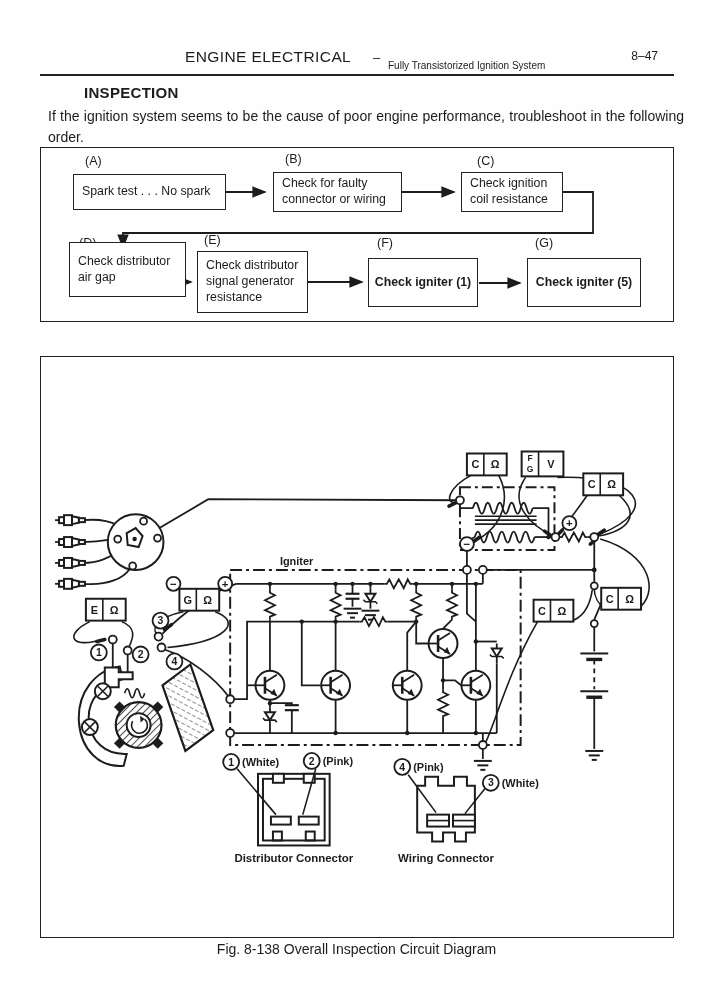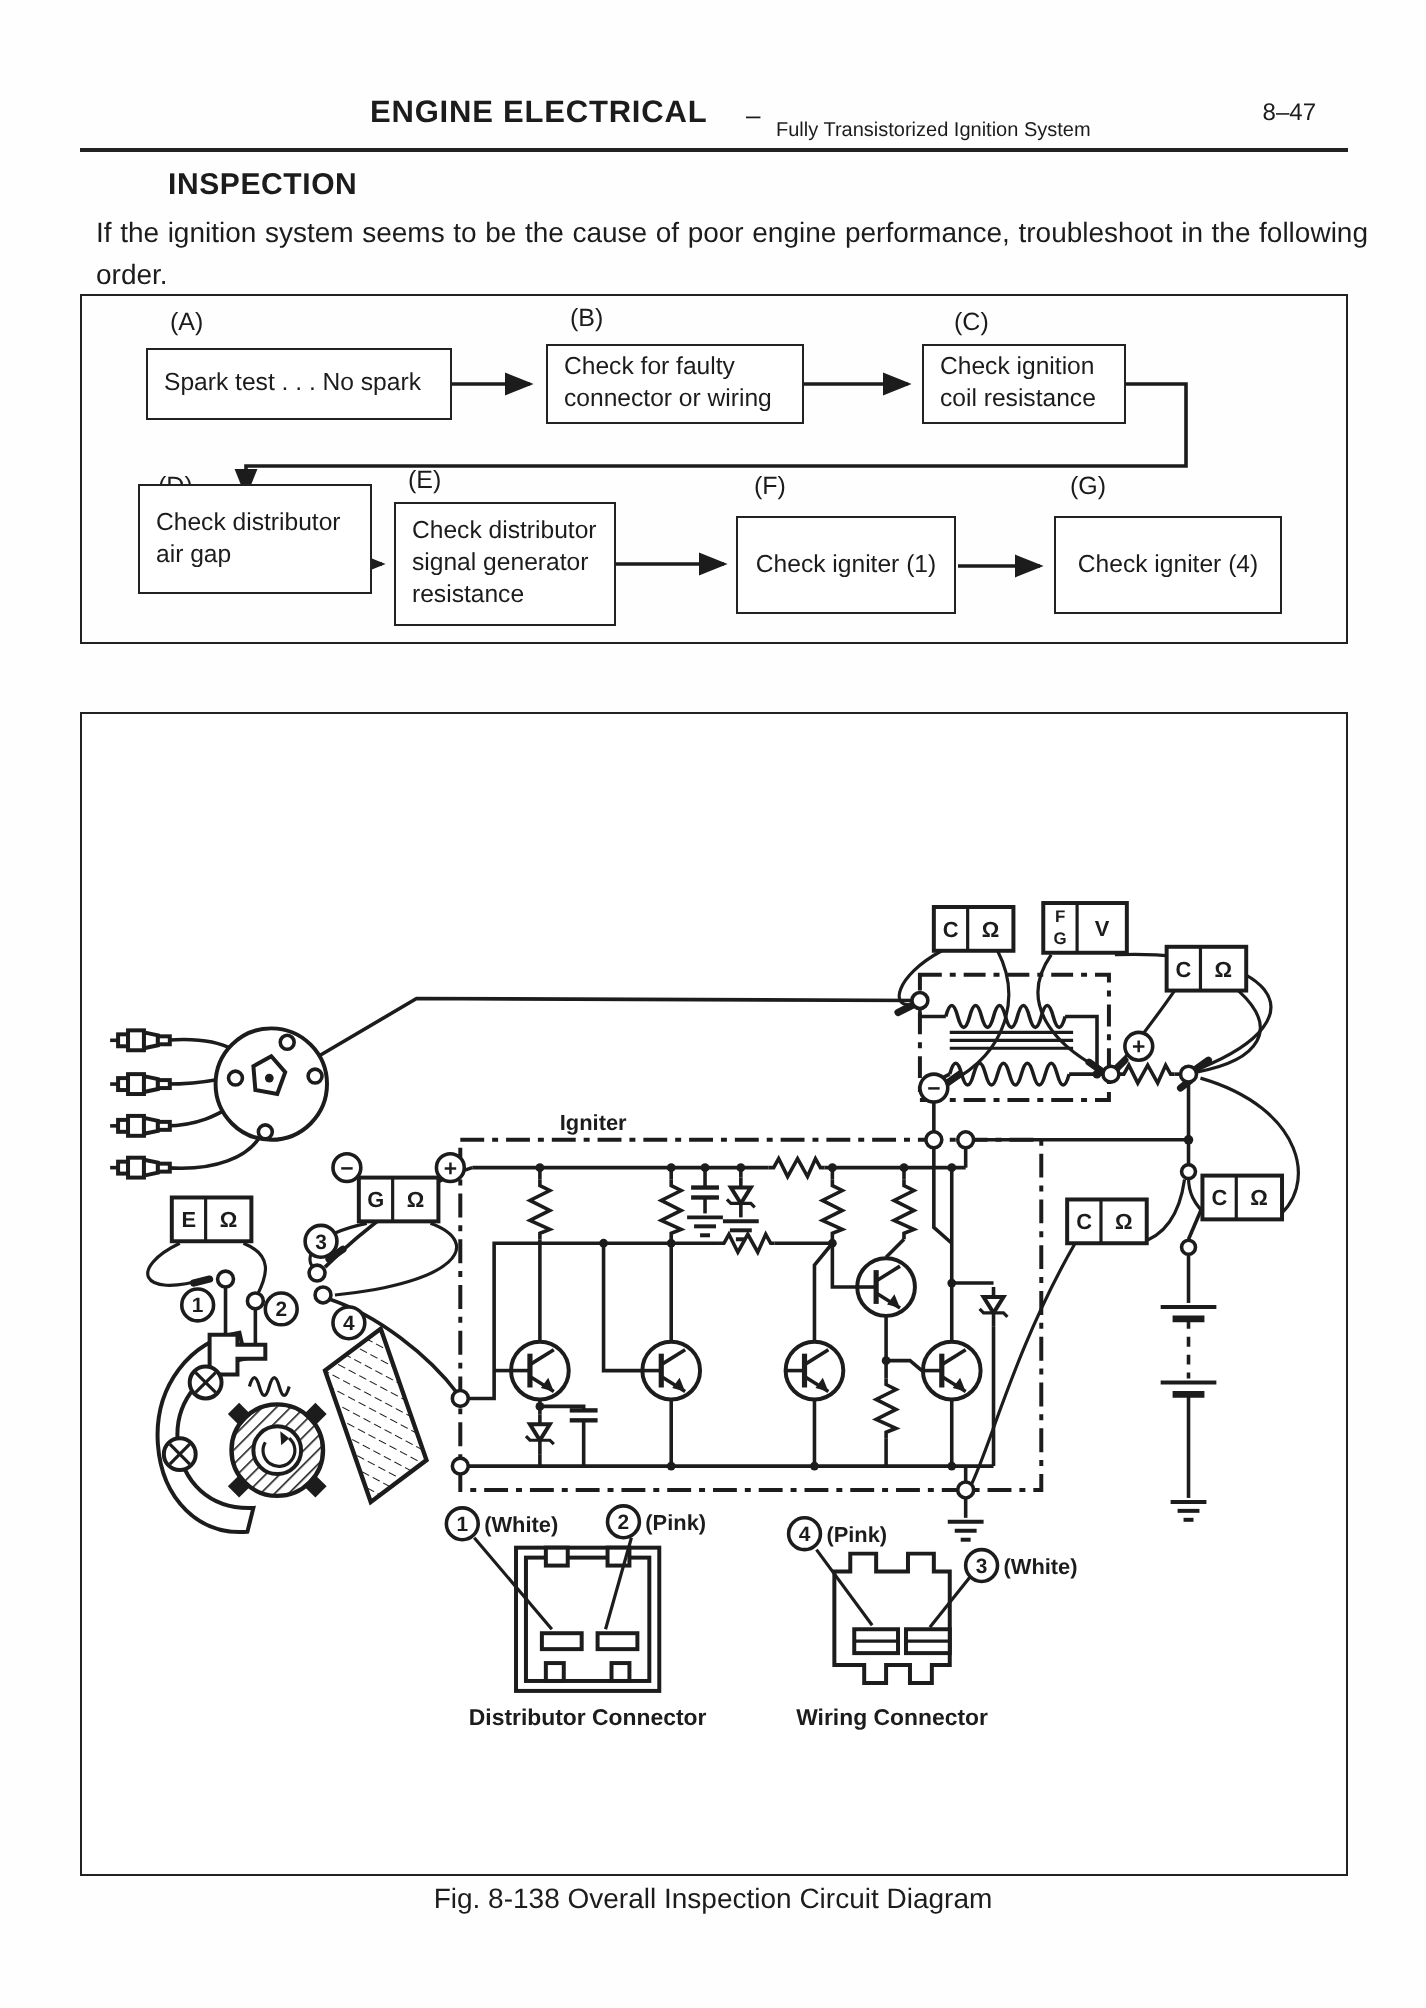--- a/index.html
+++ b/index.html
@@ -1,31 +1,31 @@
 <!DOCTYPE html>
 <html><head>
 <meta charset="utf-8">
 <style>
   html,body{margin:0;padding:0;background:#fff;}
   .page{position:relative;width:713px;height:1004px;background:#fefefe;
         font-family:"Liberation Sans",sans-serif;color:#1c1c1c;overflow:hidden;}
   .hdr{position:absolute;left:40px;top:46px;width:634px;height:24px;}
   .hdr-rule{position:absolute;left:40px;top:74px;width:634px;border-top:2.5px solid #222;}
-  .hdr-title{position:absolute;left:145px;top:2px;font-size:15.5px;font-weight:bold;letter-spacing:.4px;}
+  .hdr-title{position:absolute;left:145px;top:2px;font-size:15.5px;font-weight:normal;letter-spacing:.4px;}
   .hdr-sep{position:absolute;left:333px;top:4px;font-size:13px;}
   .hdr-sub{position:absolute;left:348px;top:14px;font-size:10px;font-weight:normal;}
   .hdr-page{position:absolute;right:16px;top:3px;font-size:12px;}
   .sec-head{position:absolute;left:40px;top:84px;font-size:15px;font-weight:bold;letter-spacing:.3px;margin-left:44px;}
   .intro{position:absolute;left:48px;top:106px;width:636px;font-size:14px;line-height:1.5;text-align:justify;}
   .flow{position:absolute;left:40px;top:147px;width:632px;height:173px;border:1.8px solid #222;}
   .fid{position:absolute;font-size:12.5px;}
   .fbox{position:absolute;border:1.6px solid #222;font-size:12.3px;line-height:1.3;
         display:flex;align-items:center;background:#fff;}
   .fbox.pad{padding-left:8px;padding-right:4px;}
-  .fbox.ctr{justify-content:center;text-align:center;}
+  .fbox.ctr{justify-content:center;text-align:center;font-weight:bold;}
   .flow svg{position:absolute;left:0;top:0;pointer-events:none;}
   .fig{position:absolute;left:40px;top:356px;width:632px;height:580px;border:1.8px solid #222;background:#fff;}
   .fig svg{display:block;}
   .caption{position:absolute;left:0;top:941px;width:713px;text-align:center;font-size:14px;}
   svg{font-family:"Liberation Sans",sans-serif;}
   svg .wire{fill:none;stroke:#1c1c1c;stroke-width:1.8;}
   svg .wire2{fill:none;stroke:#1c1c1c;stroke-width:1.6;}
   svg .tip{stroke:#1c1c1c;stroke-width:3.6;stroke-linecap:round;}
   svg .comp{fill:#fff;stroke:#1c1c1c;stroke-width:2;}
   svg .nofill{fill:none;stroke:#1c1c1c;stroke-width:2;}
@@ -78,21 +78,21 @@
     <div class="fbox pad" style="left:232px;top:24px;width:115px;height:38px">Check for faulty connector or wiring</div>
     <div class="fid" style="left:436px;top:6px">(C)</div>
     <div class="fbox pad" style="left:420px;top:24px;width:88px;height:38px">Check ignition coil resistance</div>
     <div class="fid" style="left:38px;top:88px">(D)</div>
     <div class="fbox pad" style="left:28px;top:94px;width:103px;height:53px">Check distributor air gap</div>
     <div class="fid" style="left:163px;top:85px">(E)</div>
     <div class="fbox pad" style="left:156px;top:103px;width:97px;height:60px">Check distributor signal generator resistance</div>
     <div class="fid" style="left:336px;top:88px">(F)</div>
     <div class="fbox ctr" style="left:327px;top:110px;width:108px;height:47px">Check igniter (1)</div>
     <div class="fid" style="left:494px;top:88px">(G)</div>
-    <div class="fbox ctr" style="left:486px;top:110px;width:112px;height:47px">Check igniter (4)</div>
+    <div class="fbox ctr" style="left:486px;top:110px;width:112px;height:47px">Check igniter (5)</div>
   </div>
 
   <div class="fig">
   <svg width="629" height="577" viewBox="0 0 632 580">
     <defs>
       <pattern id="hatch" width="5" height="5" patternUnits="userSpaceOnUse" patternTransform="rotate(45)">
         <line x1="0" y1="0" x2="0" y2="5" stroke="#1c1c1c" stroke-width="1.6"></line>
       </pattern>
       <pattern id="hatch2" width="6" height="6" patternUnits="userSpaceOnUse" patternTransform="rotate(118)">
         <line x1="0" y1="0" x2="0" y2="6" stroke="#1c1c1c" stroke-width="1" stroke-dasharray="3 2"></line>

